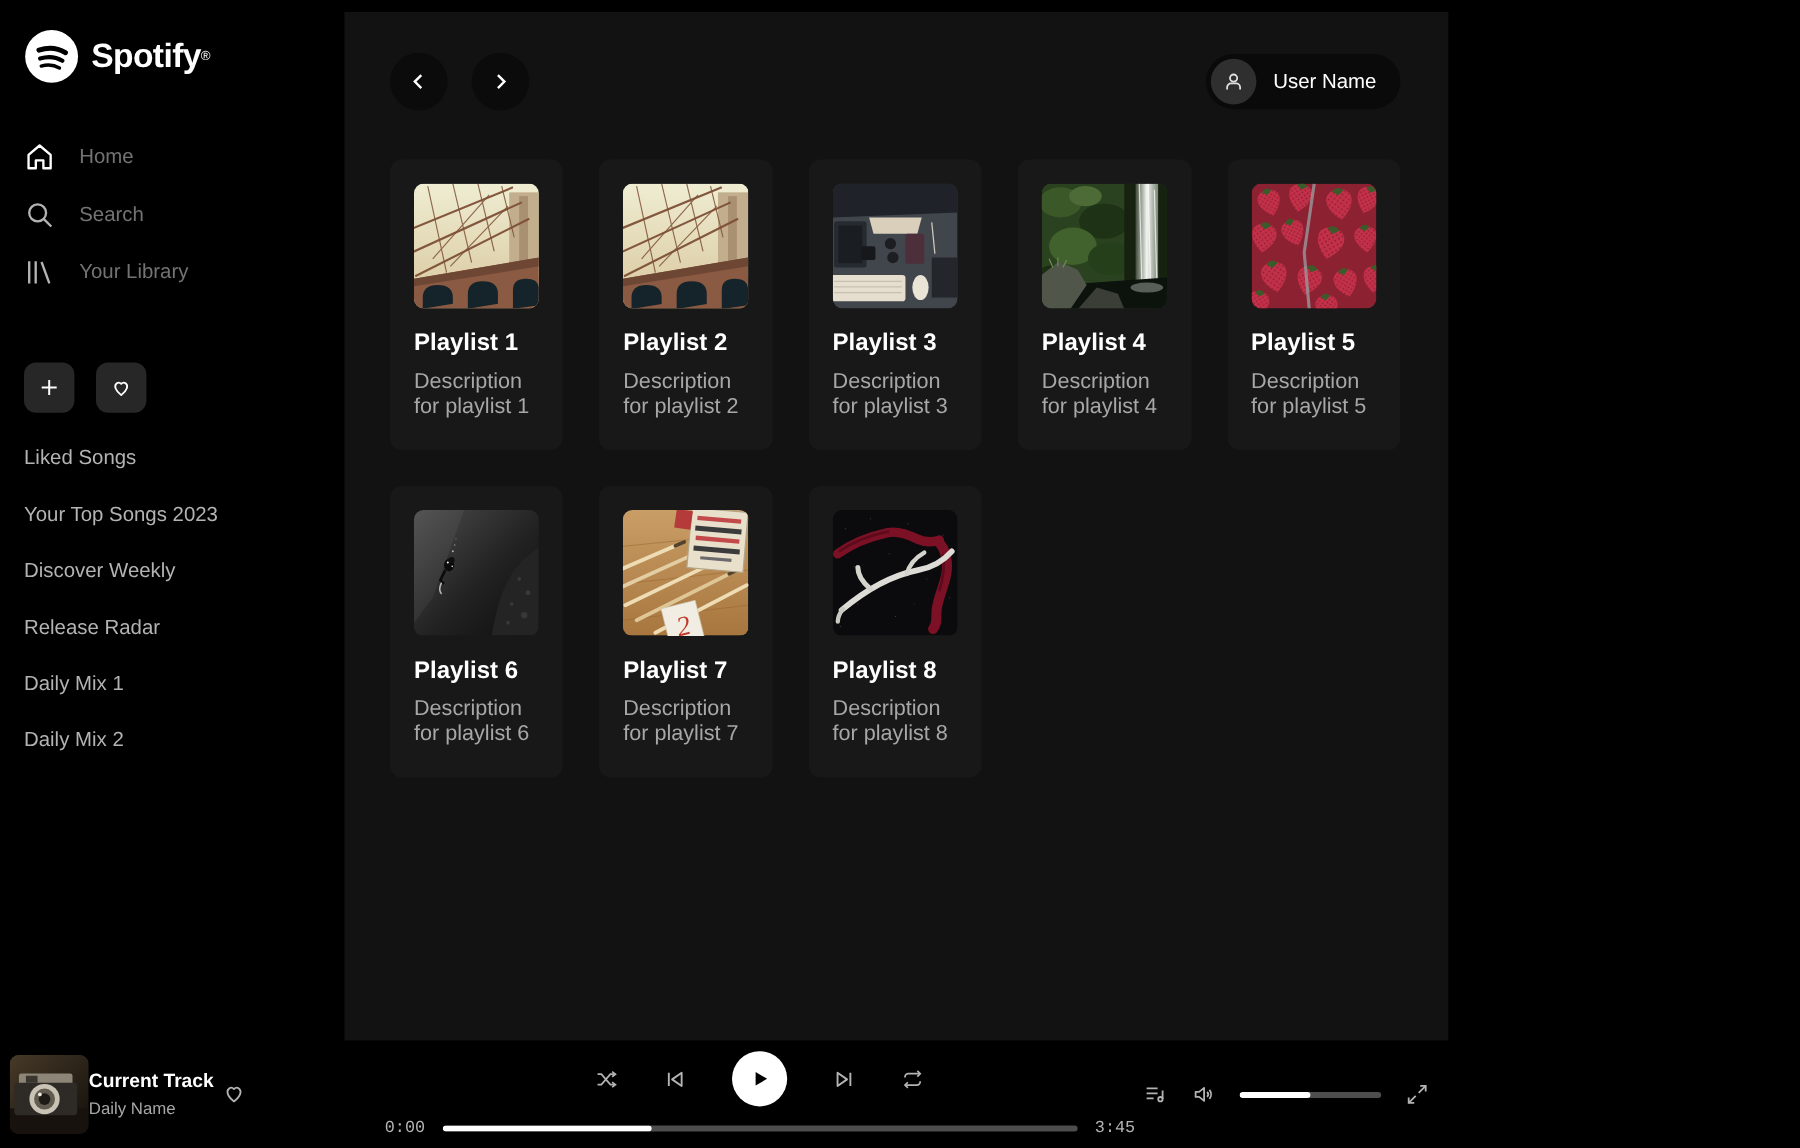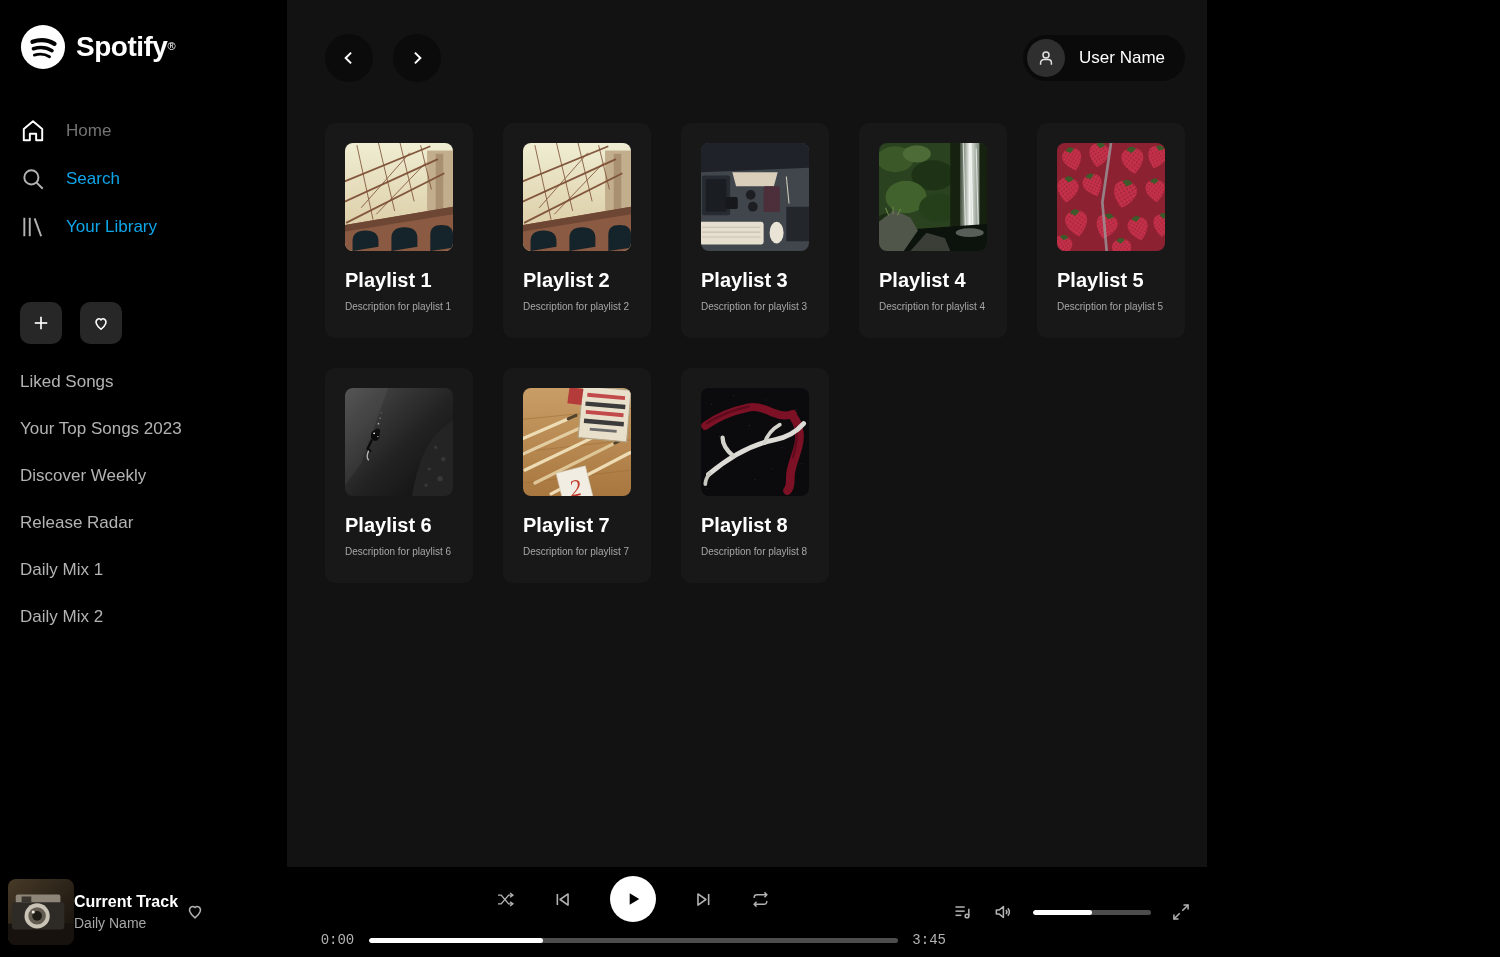--- a/index.html
+++ b/index.html
@@ -8,50 +8,50 @@
   .app { display:grid; grid-template-columns:287px 1fr; grid-template-rows:867px 90px;
     width:1207px; height:957px; }
 
   
   .sidebar { background:#000; padding:24px 20px 0 20px; }
   .logo { display:flex; align-items:center; gap:10px; padding:0 0 34px 0; }
   .logo-mark { width:46px; height:46px; }
   .logo-word { font-size:28px; font-weight:bold; letter-spacing:-0.5px; }
   .logo-reg { font-size:11px; vertical-align:super; }
   .nav { display:flex; flex-direction:column; gap:22px; margin-top:14px; }
-  .nav-item { display:flex; align-items:center; gap:20px; color:#0ea5e9; font-size:17px; cursor:pointer; }
+  .nav-item { display:flex; align-items:center; gap:20px; color:#737373; font-size:17px; cursor:pointer; }
   .nav-item.active { color:#737373; font-weight:normal; }
   .nav-item svg { width:26px; height:26px; flex:0 0 auto; }
   .side-actions { display:flex; gap:18px; margin:62px 0 28px 0; }
   .sq-btn { width:42px; height:42px; border-radius:10px; background:#272727; border:none;
     display:flex; align-items:center; justify-content:center; cursor:pointer; }
   .sq-btn svg { width:20px; height:20px; }
   .pl-list { display:flex; flex-direction:column; gap:27px; }
   .pl-item { color:#b3b3b3; font-size:17px; cursor:pointer; }
 
   
-  .main { background:#121212; padding:34px 22px 0 38px; overflow:hidden; position:relative; }
+  .main { background:#121212; padding:34px 40px 0 38px; overflow:hidden; position:relative;margin-top:10px; }
   .topbar { display:flex; align-items:center; justify-content:space-between; }
   .nav-circles { display:flex; gap:20px; }
   .circle-btn { width:48px; height:48px; border-radius:50%; background:#0b0b0b; border:none;
     display:flex; align-items:center; justify-content:center; cursor:pointer; }
   .circle-btn svg { width:20px; height:20px; }
   .user-pill { display:flex; align-items:center; gap:14px; background:#0a0a0a; border:none;
     border-radius:24px; padding:4px 20px 4px 4px; height:46px; cursor:pointer; color:#fff; }
   .avatar { width:38px; height:38px; border-radius:50%; background:#2f2f2f;
     display:flex; align-items:center; justify-content:center; }
   .avatar svg { width:20px; height:20px; }
   .user-label { font-size:17px; }
 
   .grid { margin-top:41px; display:grid; grid-template-columns:repeat(5,1fr); gap:30px; }
   .card { background:#181818; border-radius:10px; padding:20px 20px 26px 20px; cursor:pointer; }
   .cover { width:100%; aspect-ratio:1/1; border-radius:8px; overflow:hidden; display:block; }
   .cover svg { width:100%; height:100%; display:block; }
   .card-title { font-size:20px; font-weight:bold; margin-top:18px; }
-  .card-desc { font-size:10px; color:#a7a7a7; margin-top:9px; }
+  .card-desc { font-size:18px; color:#a7a7a7; margin-top:9px; }
 
   
   .player { grid-column:1 / 3; background:#000; display:flex; align-items:center;
     justify-content:space-between; padding:0 16px 0 8px; }
   .p-left { display:flex; align-items:center; width:370px; }
   .p-art { width:66px; height:66px; border-radius:8px; overflow:hidden; }
   .p-art svg { width:100%; height:100%; display:block; }
   .p-track { font-size:16px; font-weight:bold; }
   .p-artist { font-size:14px; color:#a7a7a7; margin-top:4px; }
   .p-like { background:none; border:none; cursor:pointer; margin-left:6px; }

